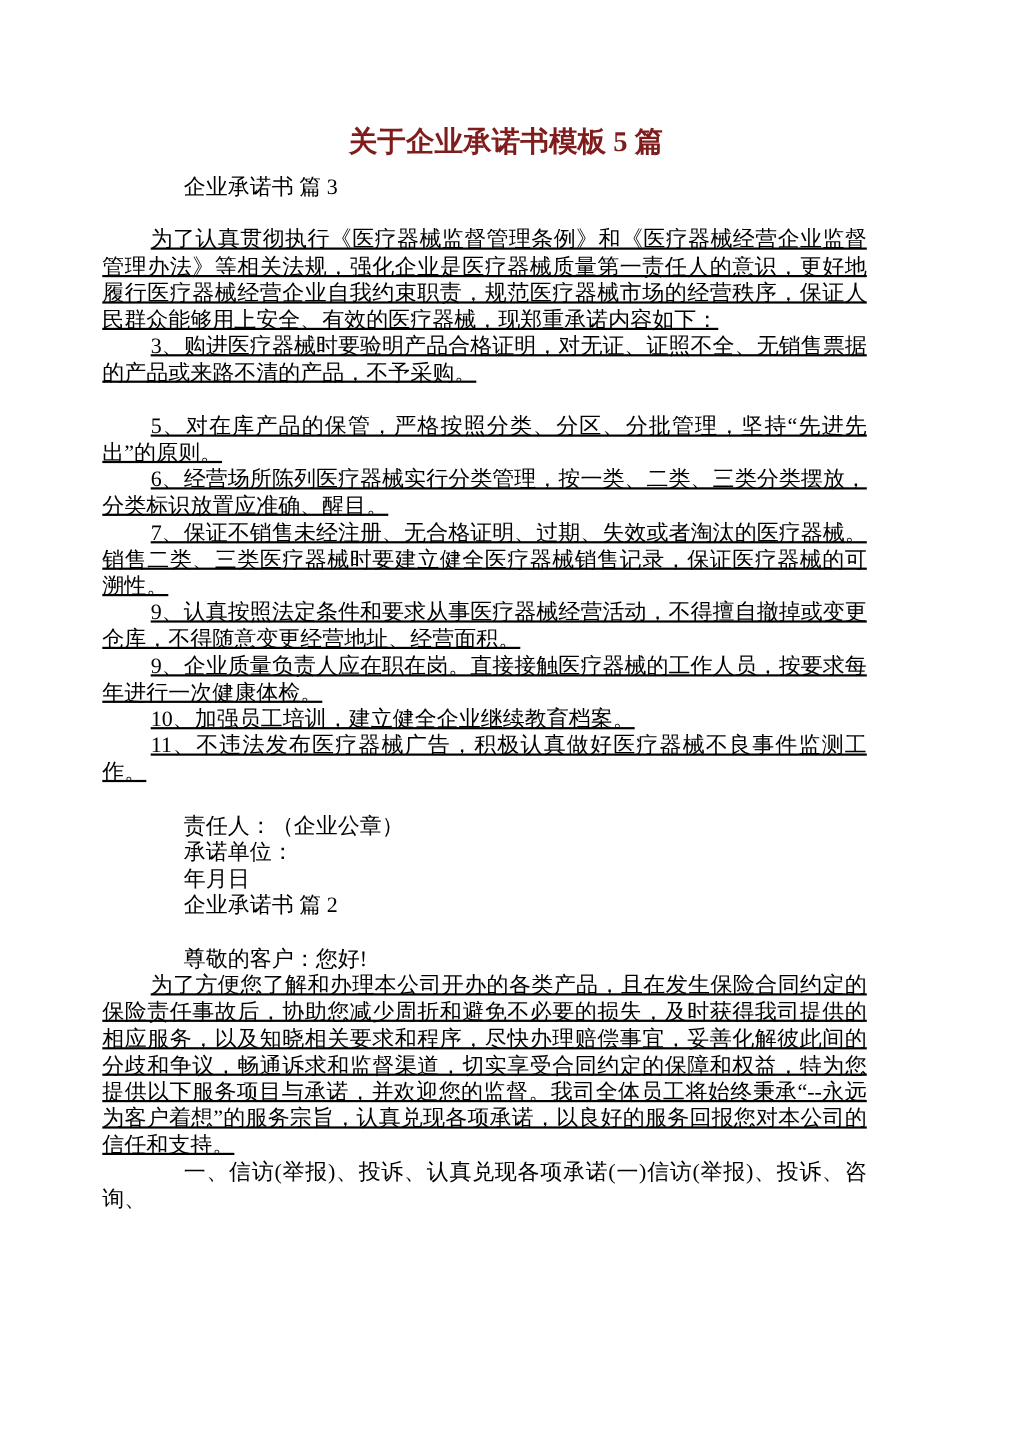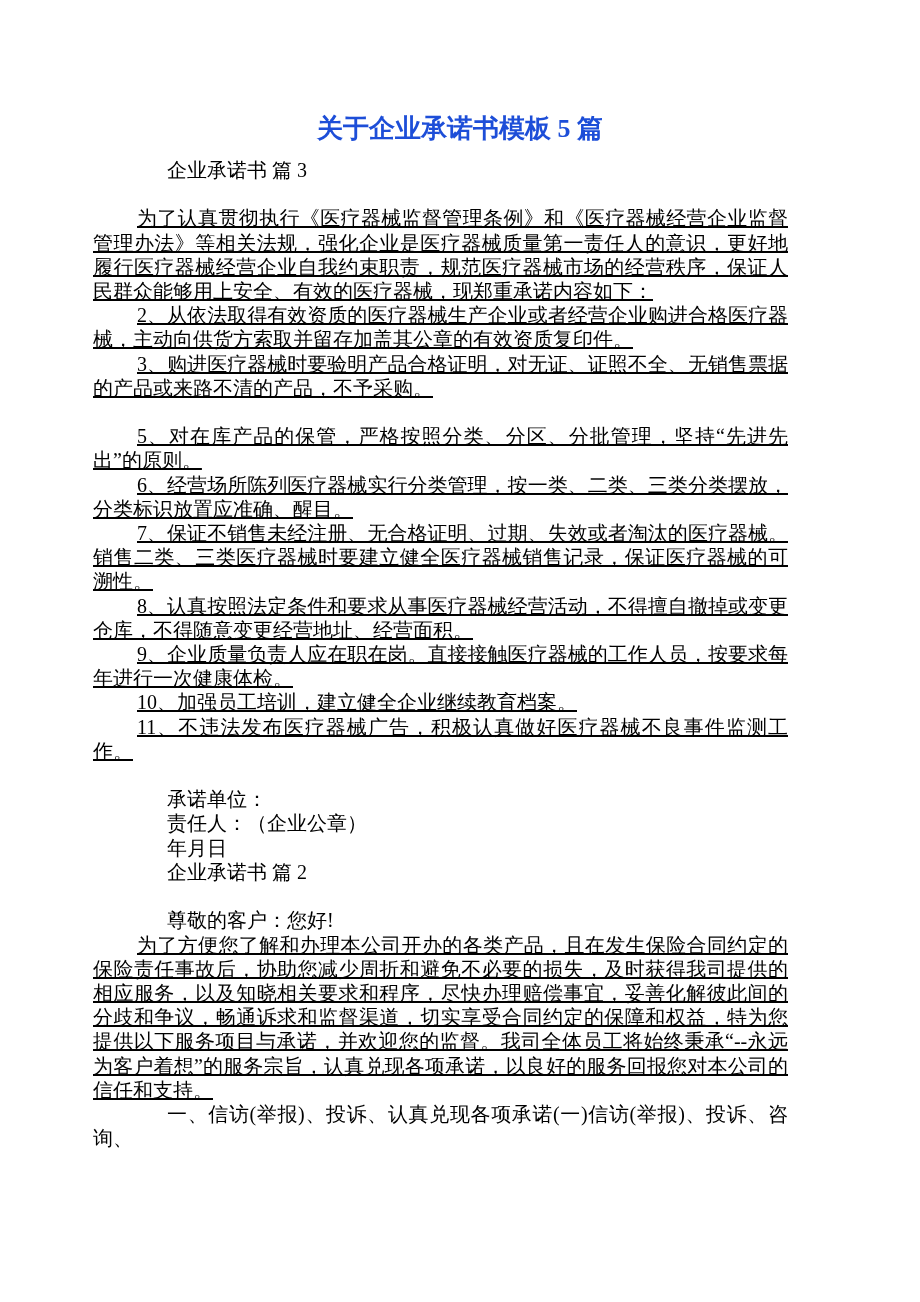--- a/index.html
+++ b/index.html
@@ -32,38 +32,37 @@
     text-align: justify;
   }
   .para.body { text-indent: 2.2em; text-decoration: underline; }
   .para.deep { text-indent: 3.7em; }
   .para.blank { min-height: 24.2px; text-indent: 0; }
 </style>
 </head>
 <body style="background: rgb(255, 255, 255); color: rgb(0, 0, 0);">
 
 <div class="page">
-  <h1 class="title" style="color: #1d4ed8; text-align: center;">关于企业承诺书模板 5 篇</h1>
+  <h1 class="title" style="color: #7f1d1d; text-align: center;">关于企业承诺书模板 5 篇</h1>
   <div class="content">
       <p class="para deep">企业承诺书 篇 3</p>
       <p class="para blank">&nbsp;</p>
       <p class="para body">为了认真贯彻执行《医疗器械监督管理条例》和《医疗器械经营企业监督管理办法》等相关法规，强化企业是医疗器械质量第一责任人的意识，更好地履行医疗器械经营企业自我约束职责，规范医疗器械市场的经营秩序，保证人民群众能够用上安全、有效的医疗器械，现郑重承诺内容如下：</p>
-      <p class="para body">2、从依法取得有效资质的医疗器械生产企业或者经营企业购进合格医疗器械，主动向供货方索取并留存加盖其公章的有效资质复印件。</p>
       <p class="para body">3、购进医疗器械时要验明产品合格证明，对无证、证照不全、无销售票据的产品或来路不清的产品，不予采购。</p>
       <p class="para blank">&nbsp;</p>
       <p class="para body">5、对在库产品的保管，严格按照分类、分区、分批管理，坚持“先进先出”的原则。</p>
       <p class="para body">6、经营场所陈列医疗器械实行分类管理，按一类、二类、三类分类摆放，分类标识放置应准确、醒目。</p>
       <p class="para body">7、保证不销售未经注册、无合格证明、过期、失效或者淘汰的医疗器械。销售二类、三类医疗器械时要建立健全医疗器械销售记录，保证医疗器械的可溯性。</p>
-      <p class="para body">8、认真按照法定条件和要求从事医疗器械经营活动，不得擅自撤掉或变更仓库，不得随意变更经营地址、经营面积。</p>
+      <p class="para body">9、认真按照法定条件和要求从事医疗器械经营活动，不得擅自撤掉或变更仓库，不得随意变更经营地址、经营面积。</p>
       <p class="para body">9、企业质量负责人应在职在岗。直接接触医疗器械的工作人员，按要求每年进行一次健康体检。</p>
       <p class="para body">10、加强员工培训，建立健全企业继续教育档案。</p>
       <p class="para body">11、不违法发布医疗器械广告，积极认真做好医疗器械不良事件监测工作。</p>
       <p class="para blank">&nbsp;</p>
+      <p class="para deep">责任人：（企业公章）</p>
       <p class="para deep">承诺单位：</p>
-      <p class="para deep">责任人：（企业公章）</p>
       <p class="para deep">年月日</p>
       <p class="para deep">企业承诺书 篇 2</p>
       <p class="para blank">&nbsp;</p>
       <p class="para deep">尊敬的客户：您好!</p>
       <p class="para body">为了方便您了解和办理本公司开办的各类产品，且在发生保险合同约定的保险责任事故后，协助您减少周折和避免不必要的损失，及时获得我司提供的相应服务，以及知晓相关要求和程序，尽快办理赔偿事宜，妥善化解彼此间的分歧和争议，畅通诉求和监督渠道，切实享受合同约定的保障和权益，特为您提供以下服务项目与承诺，并欢迎您的监督。我司全体员工将始终秉承“--永远为客户着想”的服务宗旨，认真兑现各项承诺，以良好的服务回报您对本公司的信任和支持。</p>
       <p class="para deep">一、信访(举报)、投诉、认真兑现各项承诺(一)信访(举报)、投诉、咨询、</p>
     </div>
 </div>
 
 </body></html>

